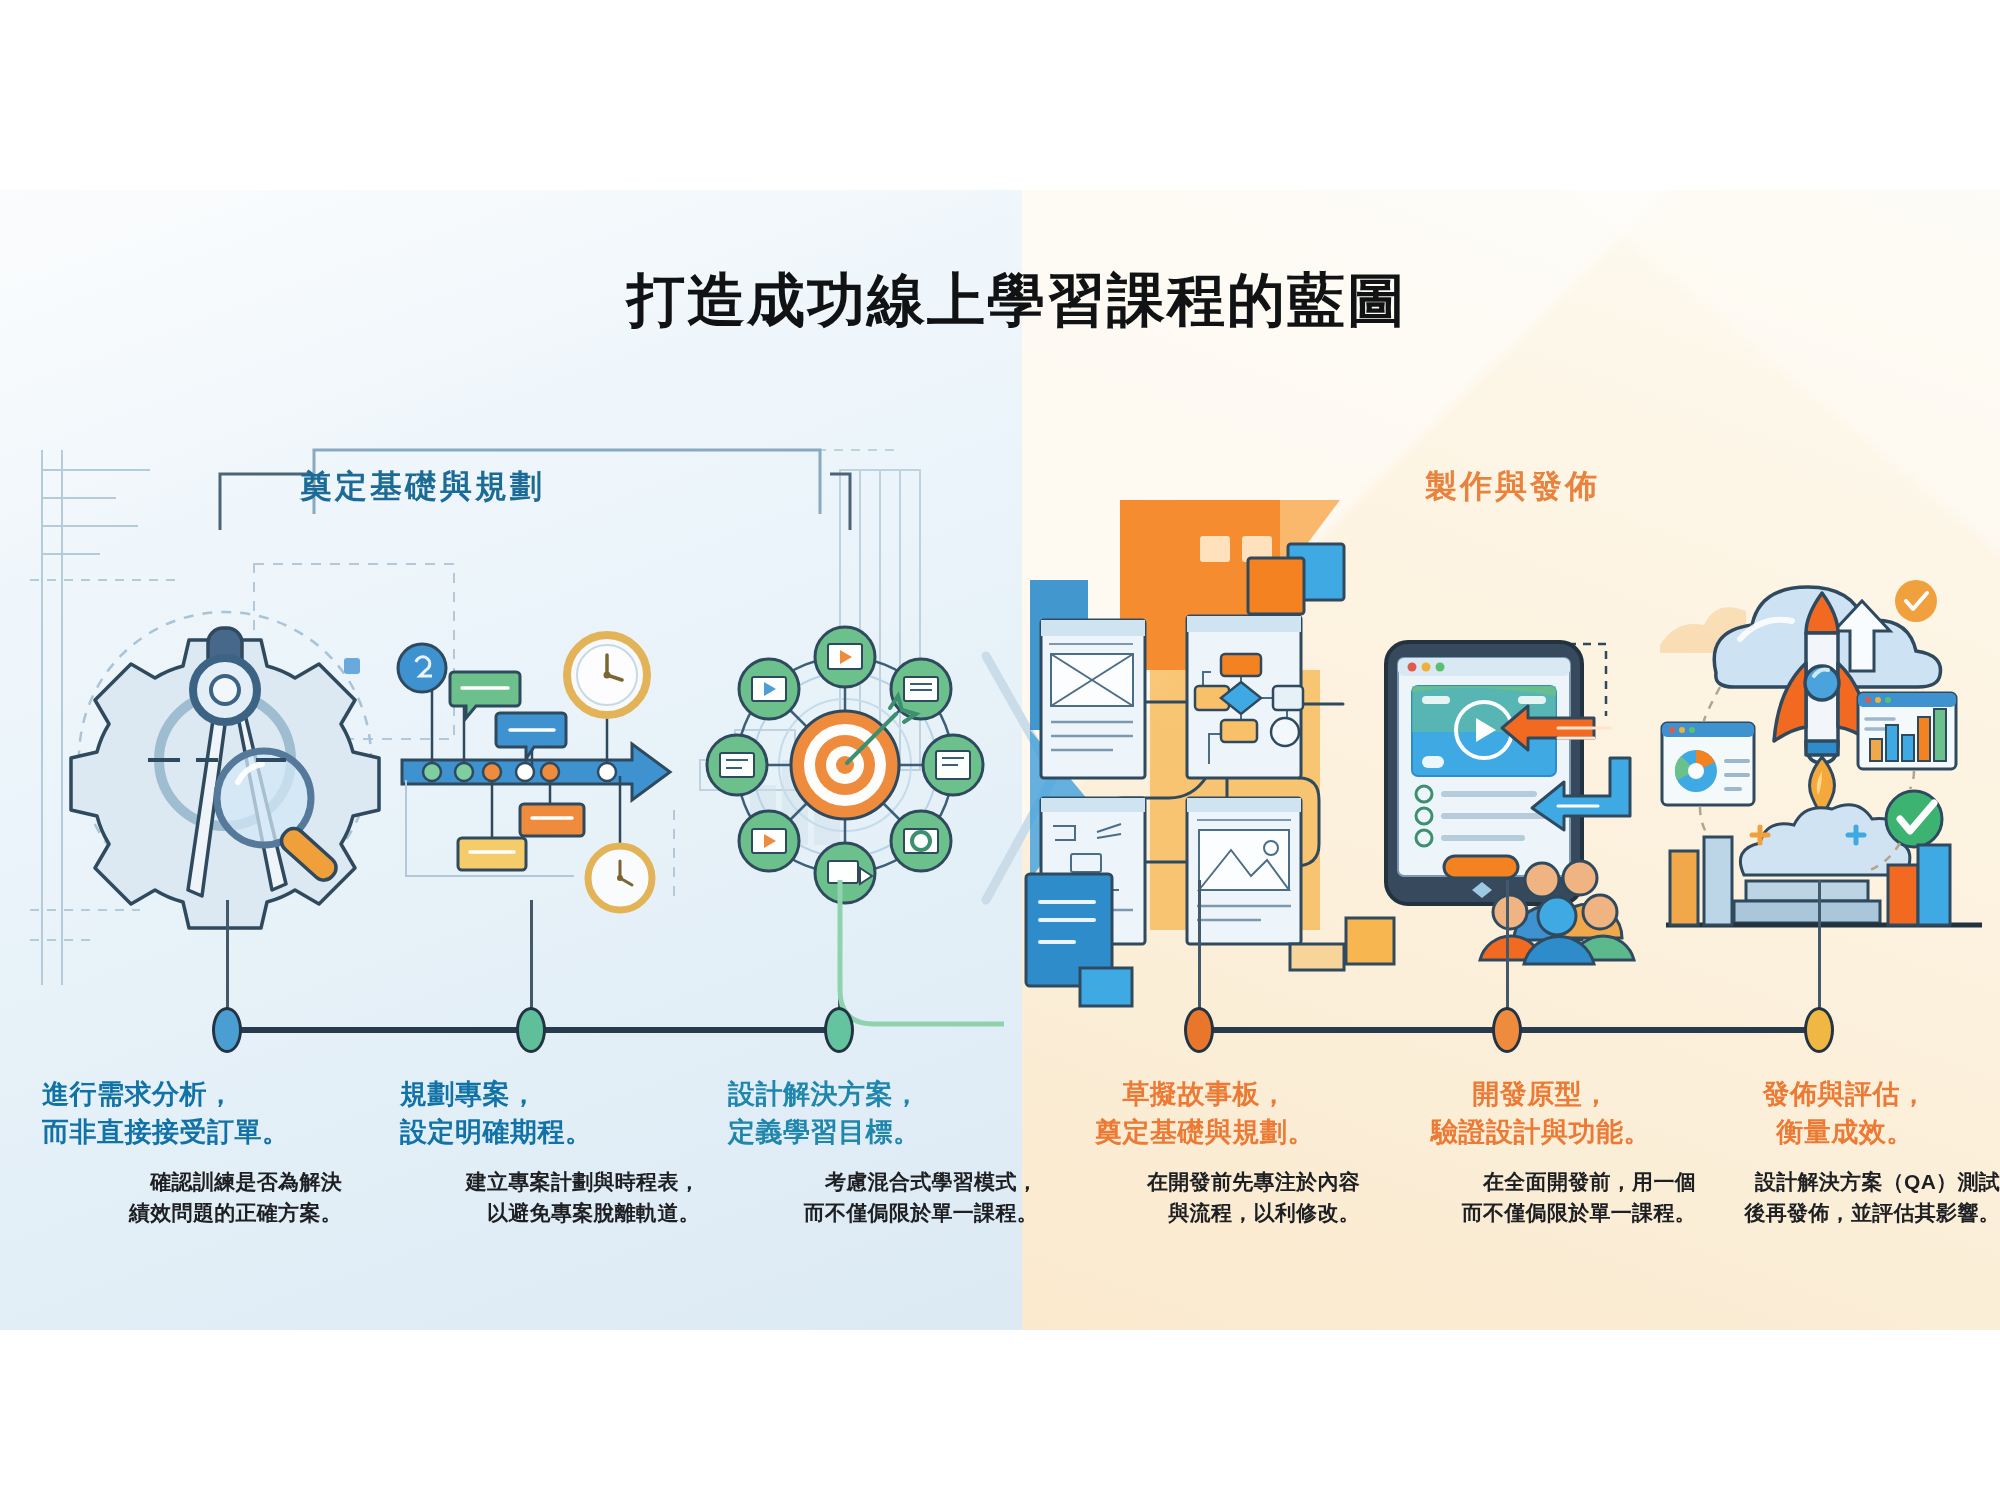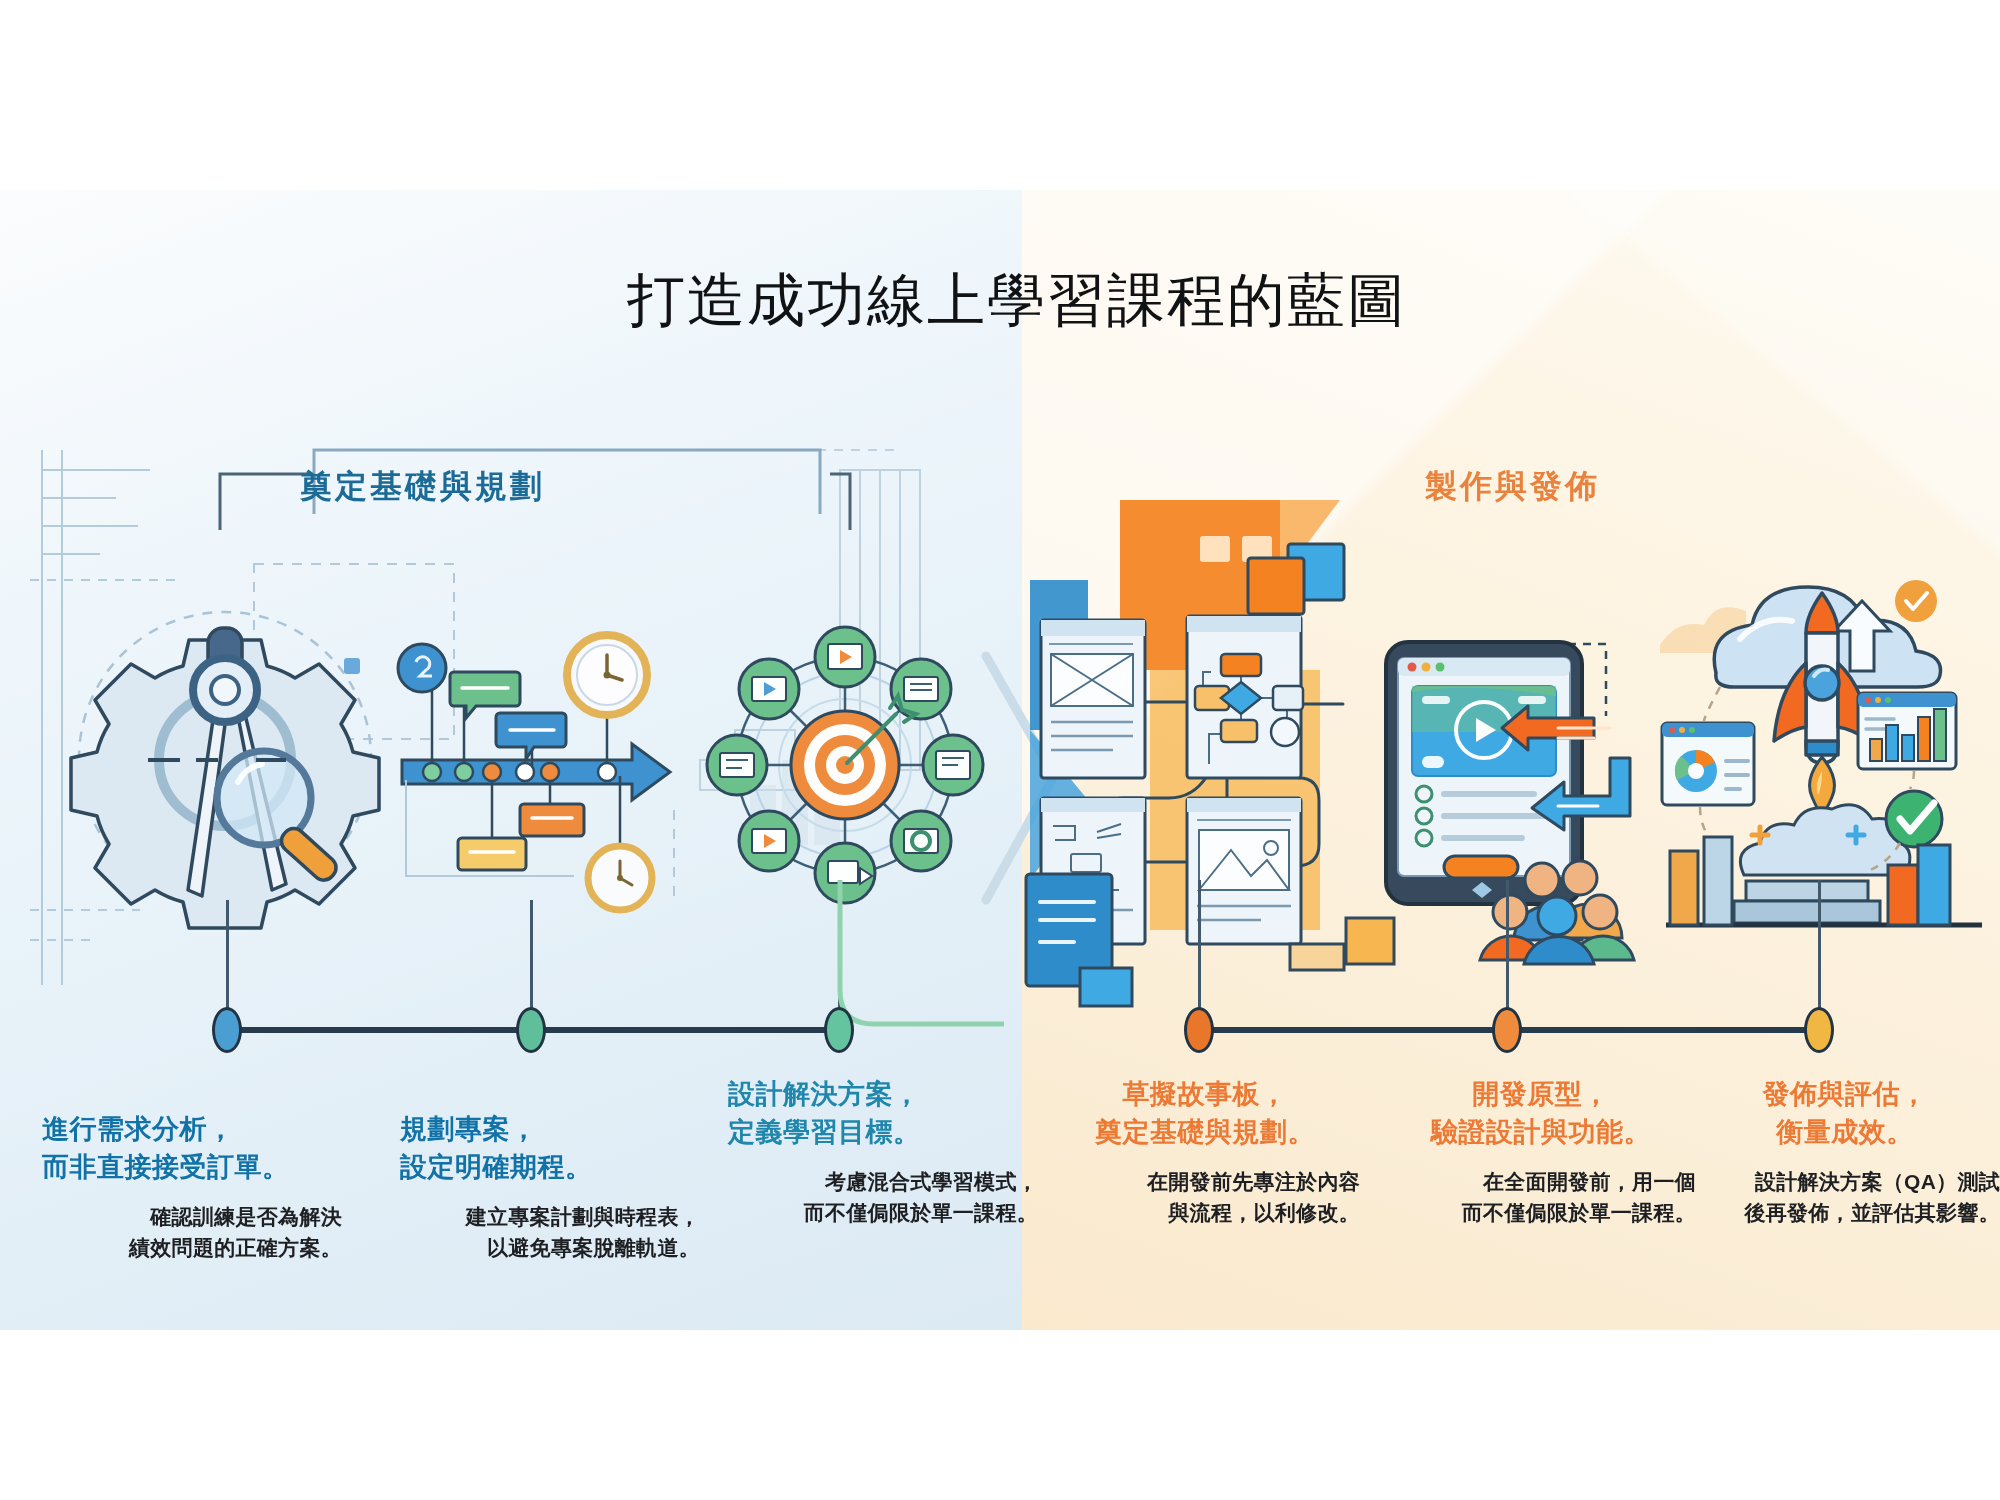--- a/index.html
+++ b/index.html
@@ -24,21 +24,21 @@
     content:""; position:absolute; left:0; top:0; width:100%; height:100%;
     background:
       linear-gradient(135deg,rgba(255,255,255,.55) 0 30%,rgba(255,255,255,0) 31%),
       linear-gradient(-140deg,rgba(255,255,255,.35) 0 18%,rgba(255,255,255,0) 19%);
     pointer-events:none;
   }
 
   
   .title {
     position:absolute; left:0; right:0; top:262px; text-align:center;
-    font-size:58px; font-weight:400; color:#111214; letter-spacing:2px;
+    font-size:58px; font-weight:700; color:#111214; letter-spacing:2px;
     font-family:"Liberation Sans","DejaVu Sans",sans-serif;
     padding-left:34px;
   }
 
   
   .sec-head { position:absolute; font-size:32px; font-weight:700; letter-spacing:3px; }
   .sec-head.left { left:300px; top:465px; color:#1b6b96; }
   .sec-head.right { left:1425px; top:465px; color:#e8823c; }
 
   
@@ -54,21 +54,21 @@
   
   .cards { position:absolute; left:0; top:1075px; width:2000px; height:230px; }
   .card { position:absolute; top:0; width:300px; }
   .card h3 {
     font-size:27px; font-weight:700; line-height:1.42; letter-spacing:.5px;
     margin-bottom:14px;
   }
   .card p {
     font-size:21px; font-weight:600; line-height:1.5; color:#1d1f22; letter-spacing:.3px;text-align:right;
   }
-  .c-blue h3 { color:#1172a8;margin-top:35px; }
+  .c-blue h3 { color:#1172a8; }
   .c-teal h3 { color:#1f86ac; }
   .c-orange h3 { color:#ec7a35;text-align:center; }
 
   
   .bp { position:absolute; pointer-events:none; }
 
   svg { display:block; overflow:visible; }
   .ghost { opacity:.45; }
 </style>
 </head>

